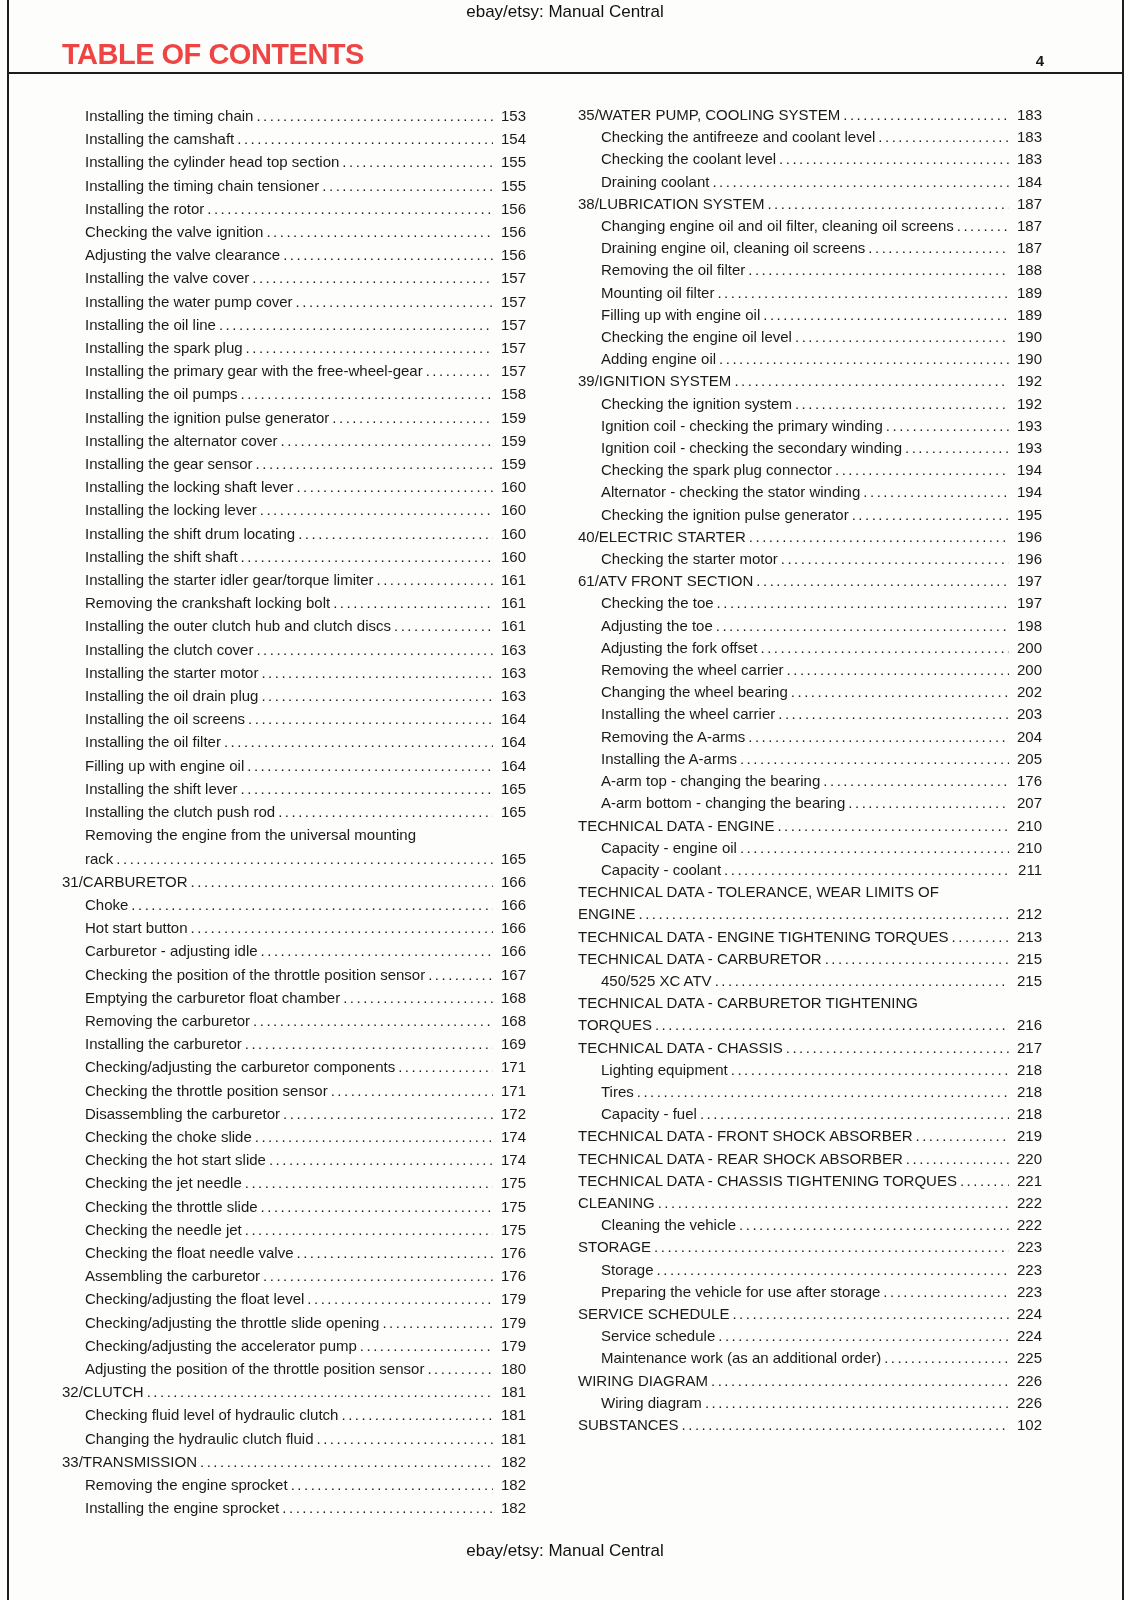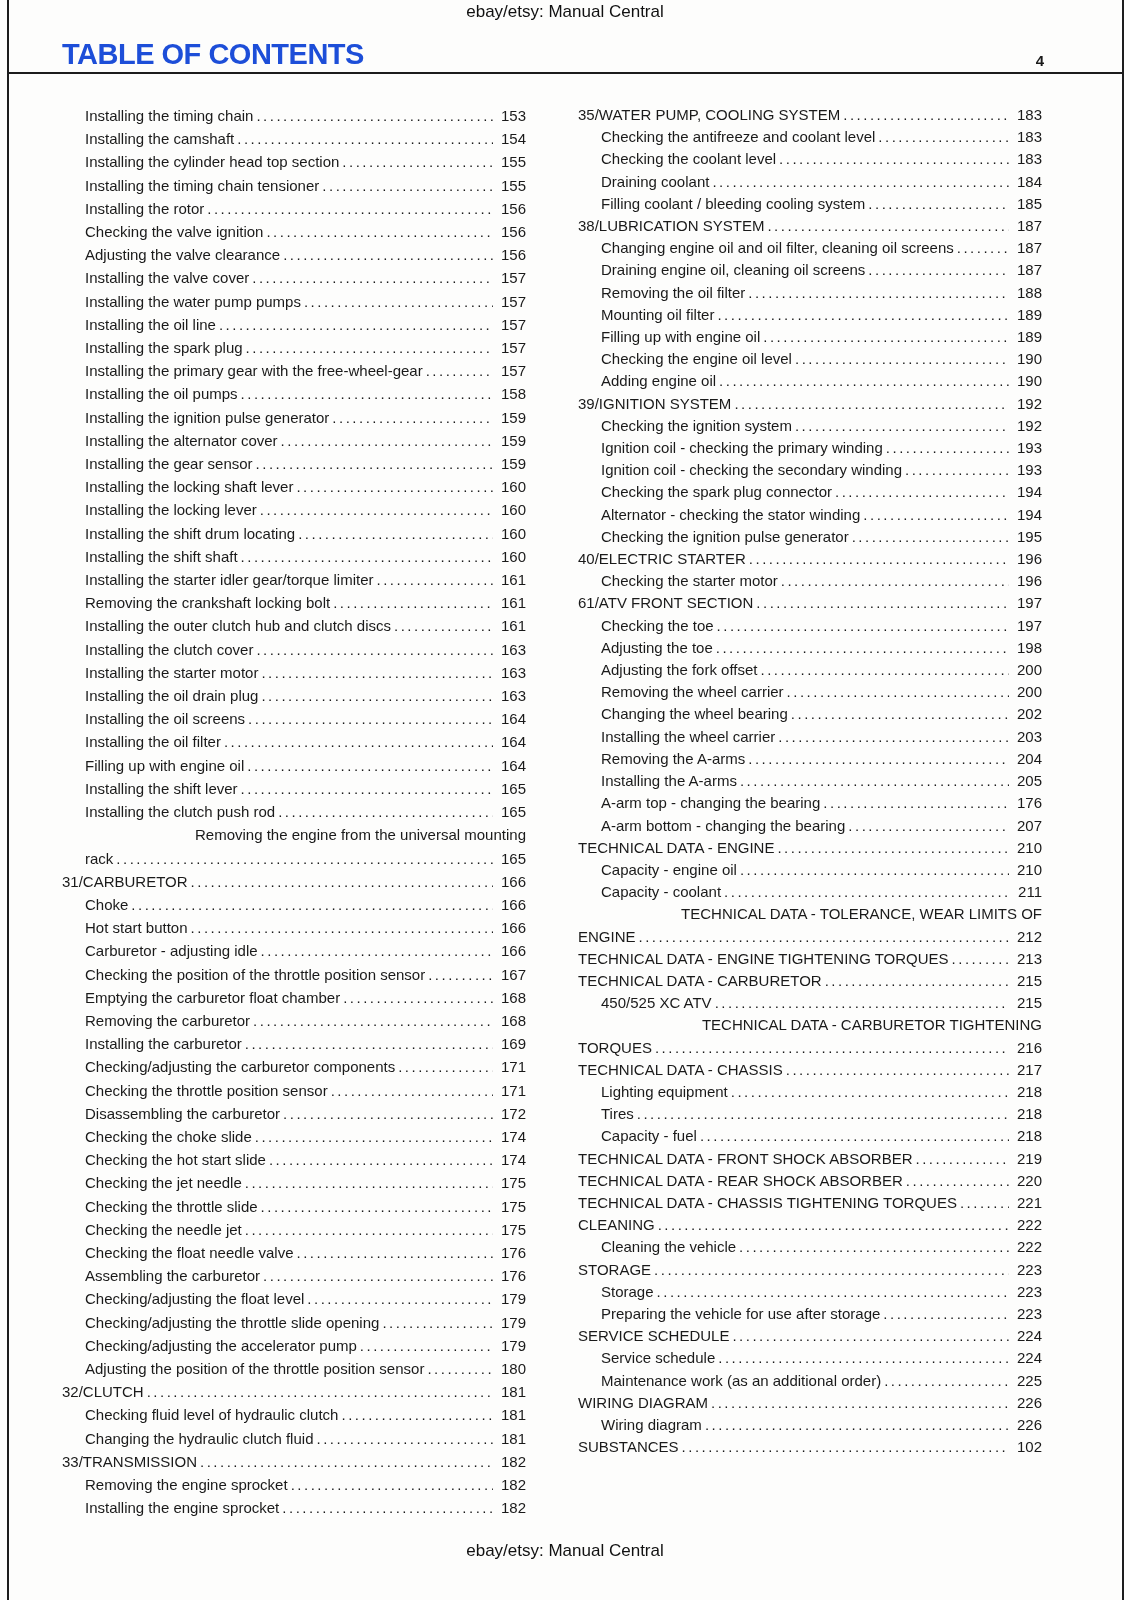--- a/index.html
+++ b/index.html
@@ -9,34 +9,34 @@
   .page { position: absolute; inset: 0; background: #fdfdfc; overflow: hidden; }
 
   .edge { position: absolute; top: 0; bottom: 0; width: 2px; background: #1c1c1c; }
   .edge-left { left: 7px; }
   .edge-right { right: 6px; }
 
   .top-header { position: absolute; top: 2px; left: 0; right: 0;
                 text-align: center; font-size: 17px; color: #111; }
 
   .page-title { position: absolute; left: 62px; top: 38px;
-                font-size: 29px; font-weight: bold; letter-spacing: -0.5px; color: #1d4ed8; }
+                font-size: 29px; font-weight: bold; letter-spacing: -0.5px; color: #ef4444; }
   .page-num   { position: absolute; right: 86px; top: 52px;
                 font-size: 15px; font-weight: bold; }
   .rule { position: absolute; left: 7px; right: 6px; top: 72px; border-top: 2px solid #1c1c1c; }
 
   .content { position: absolute; left: 62px; right: 88px; top: 104px;
              display: flex; gap: 52px; }
   .col { flex: 1 1 0; min-width: 0; font-size: 15px; }
   .col-left  { line-height: 23.2px; }
   .col-right { line-height: 22.2px; }
 
   .entry-block.lv1 { margin-left: 23px; }
   .entry-block.lv0 { margin-left: 0; }
-  .entry-preline { white-space: nowrap; text-align: right; }
+  .entry-preline { white-space: nowrap; }
   .entry-row { display: flex; align-items: baseline; }
   .entry-label { white-space: nowrap; flex: 0 0 auto; }
   .leader { flex: 1 1 auto; min-width: 8px; overflow: hidden; white-space: nowrap;
             margin: 0 3px; color: #1a1a1a; }
   .leader::after {
     content: "....................................................................................................";
     letter-spacing: 2.5px;
   }
   .entry-page { flex: 0 0 auto; min-width: 30px; text-align: right; }
 
@@ -110,21 +110,21 @@
         </div>
         <div class="entry-block lv1">
           <div class="entry-row">
     <span class="entry-label">Installing the valve cover</span>
     <span class="leader"></span>
     <span class="entry-page">157</span>
   </div>
         </div>
         <div class="entry-block lv1">
           <div class="entry-row">
-    <span class="entry-label">Installing the water pump pumps</span>
+    <span class="entry-label">Installing the water pump cover</span>
     <span class="leader"></span>
     <span class="entry-page">157</span>
   </div>
         </div>
         <div class="entry-block lv1">
           <div class="entry-row">
     <span class="entry-label">Installing the oil line</span>
     <span class="leader"></span>
     <span class="entry-page">157</span>
   </div>
@@ -503,27 +503,20 @@
     <span class="entry-page">183</span>
   </div>
         </div>
         <div class="entry-block lv1">
           <div class="entry-row">
     <span class="entry-label">Draining coolant</span>
     <span class="leader"></span>
     <span class="entry-page">184</span>
   </div>
         </div>
-        <div class="entry-block lv1">
-          <div class="entry-row">
-    <span class="entry-label">Filling coolant / bleeding cooling system</span>
-    <span class="leader"></span>
-    <span class="entry-page">185</span>
-  </div>
-        </div>
         <div class="entry-block lv0">
           <div class="entry-row">
     <span class="entry-label">38/LUBRICATION SYSTEM</span>
     <span class="leader"></span>
     <span class="entry-page">187</span>
   </div>
         </div>
         <div class="entry-block lv1">
           <div class="entry-row">
     <span class="entry-label">Changing engine oil and oil filter, cleaning oil screens</span>

